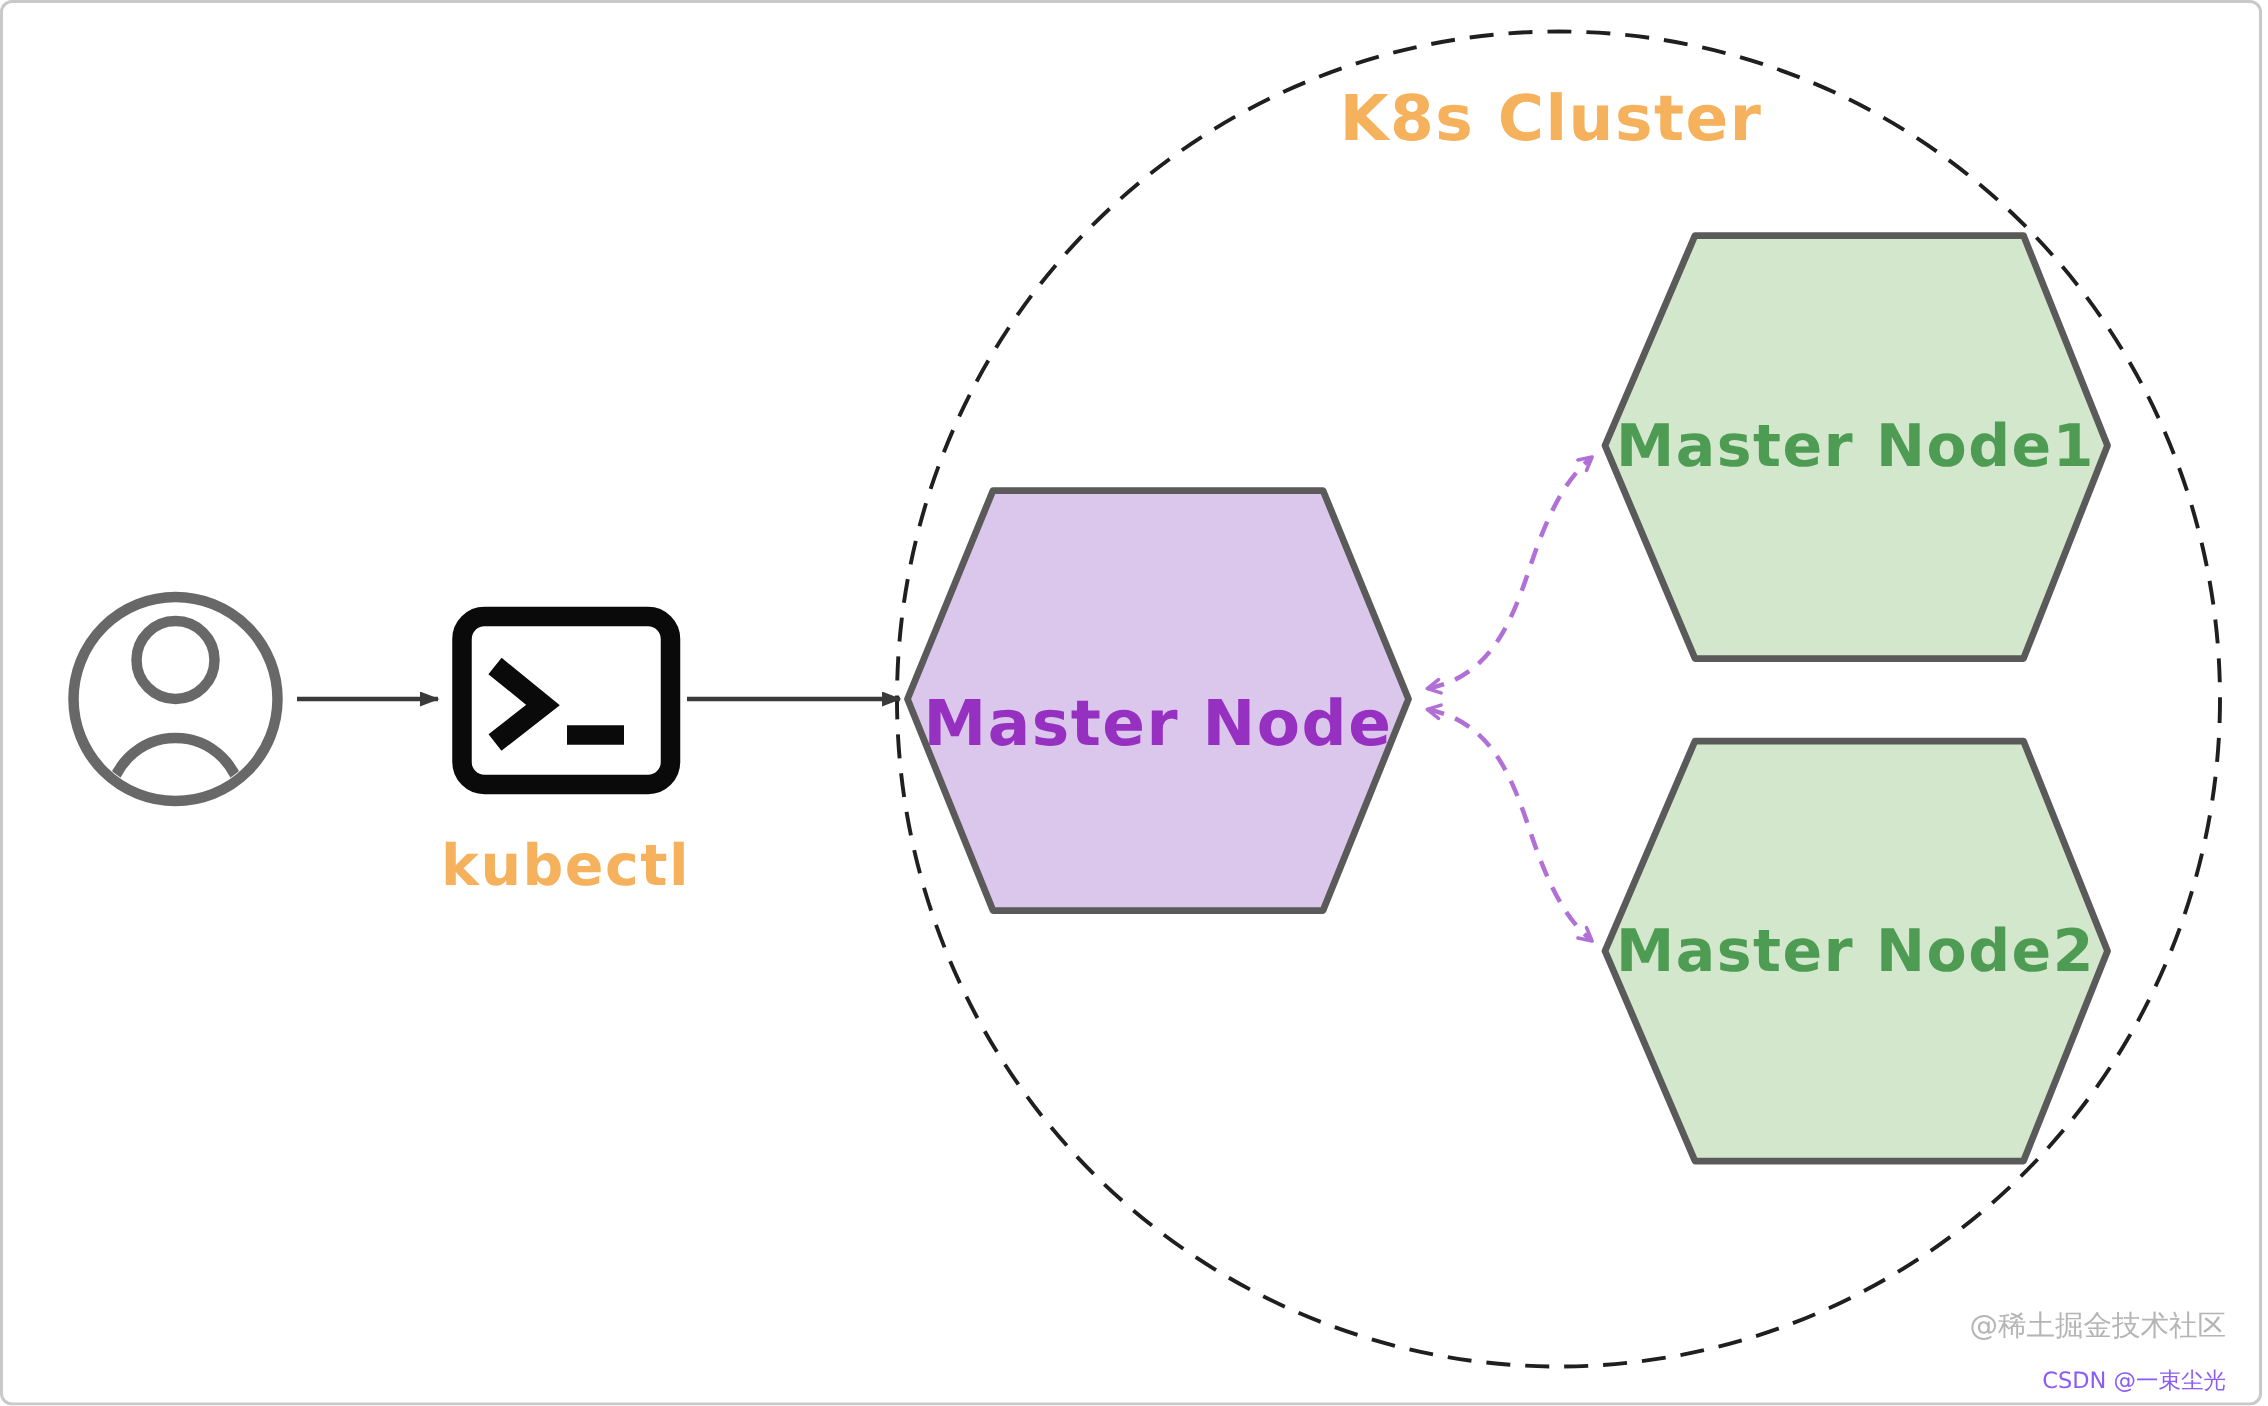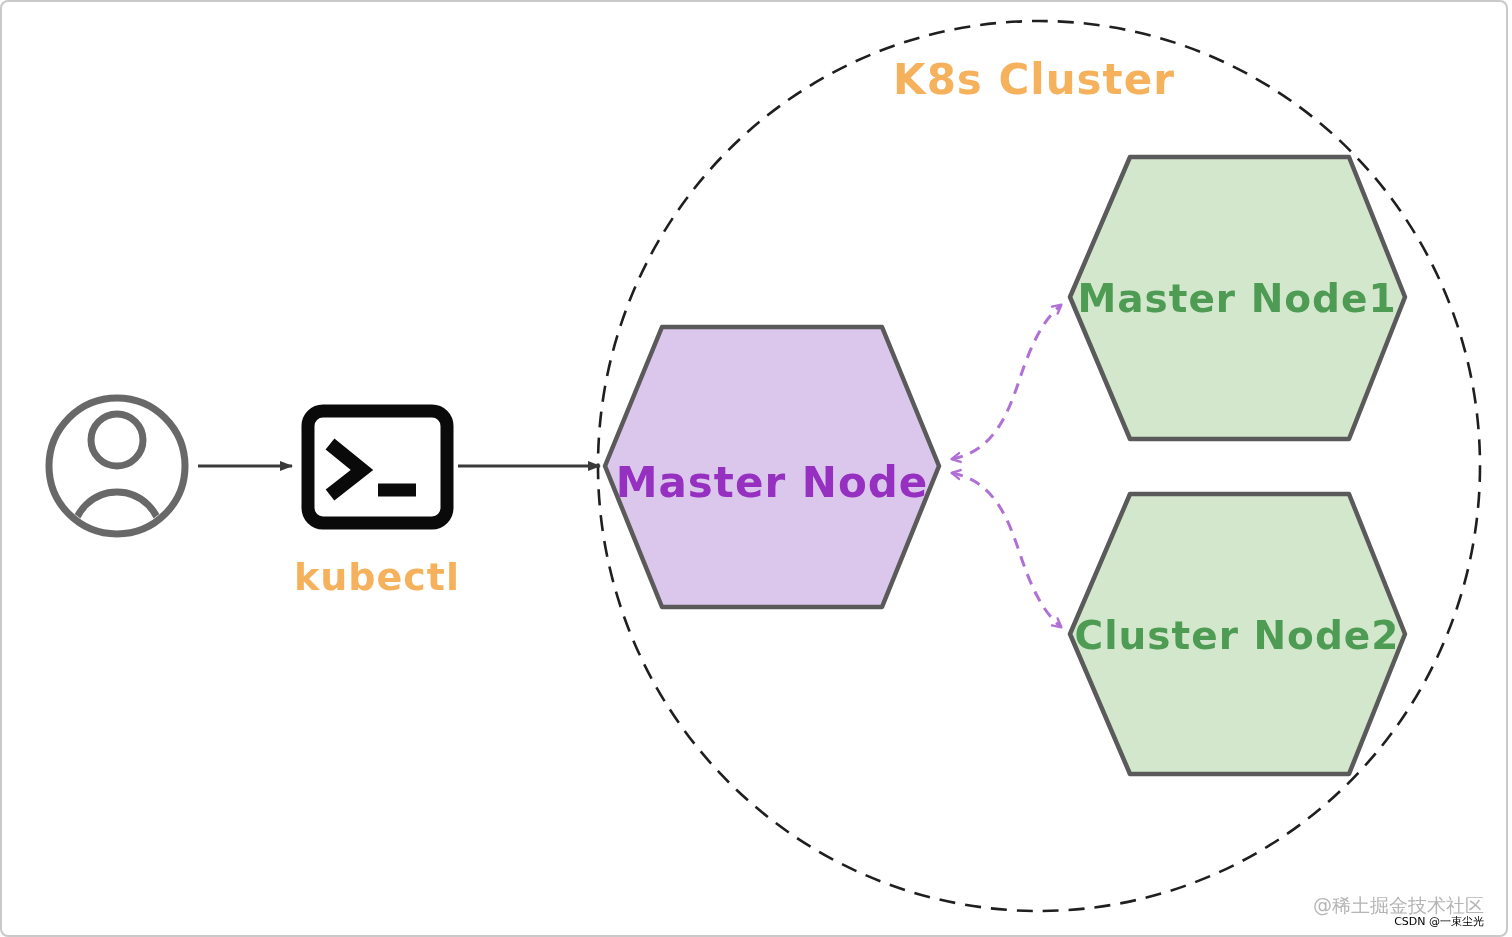--- a/index.html
+++ b/index.html
@@ -63,22 +63,23 @@
     right: 22px;
     bottom: 6px;
     text-align: right;
     line-height: 1.15;
   }
   .watermark .wm1 {
     font-size: 19px;
     color: #b5b5b5;
   }
   .watermark .wm2 {
-    font-size: 11px;
-    color: #000000;
+    font-size: 15px;
+    color: #8b5cf6;
+    margin-top: 16px;
   }
 </style>
 </head>
 <body>
 
 <div class="frame">
 
   <svg class="canvas" viewBox="0 0 1512 937">
     <defs>
       <marker id="barrow" markerUnits="userSpaceOnUse" markerWidth="14" markerHeight="12" refX="12" refY="5" orient="auto">
@@ -114,20 +115,20 @@
       <rect x="306" y="409" width="139" height="112" rx="15" fill="#ffffff" stroke="#0a0a0a" stroke-width="13"></rect>
       <polyline points="328,442 360,468 328,493" fill="none" stroke="#0a0a0a" stroke-width="14" stroke-linecap="butt" stroke-linejoin="miter"></polyline>
       <line x1="376" y1="488" x2="414" y2="488" stroke="#0a0a0a" stroke-width="13"></line>
     </g>
   </svg>
 
   <div class="label cluster-title">K8s Cluster</div>
   <div class="label kubectl-label">kubectl</div>
   <div class="label master-label">Master Node</div>
   <div class="label worker1-label">Master Node1</div>
-  <div class="label worker2-label">Cluster Node2</div>
+  <div class="label worker2-label">Master Node2</div>
 
   <div class="watermark">
     <div class="wm1">@稀土掘金技术社区</div>
     <div class="wm2">CSDN @一束尘光</div>
   </div>
 
 </div>
 
 </body></html>

